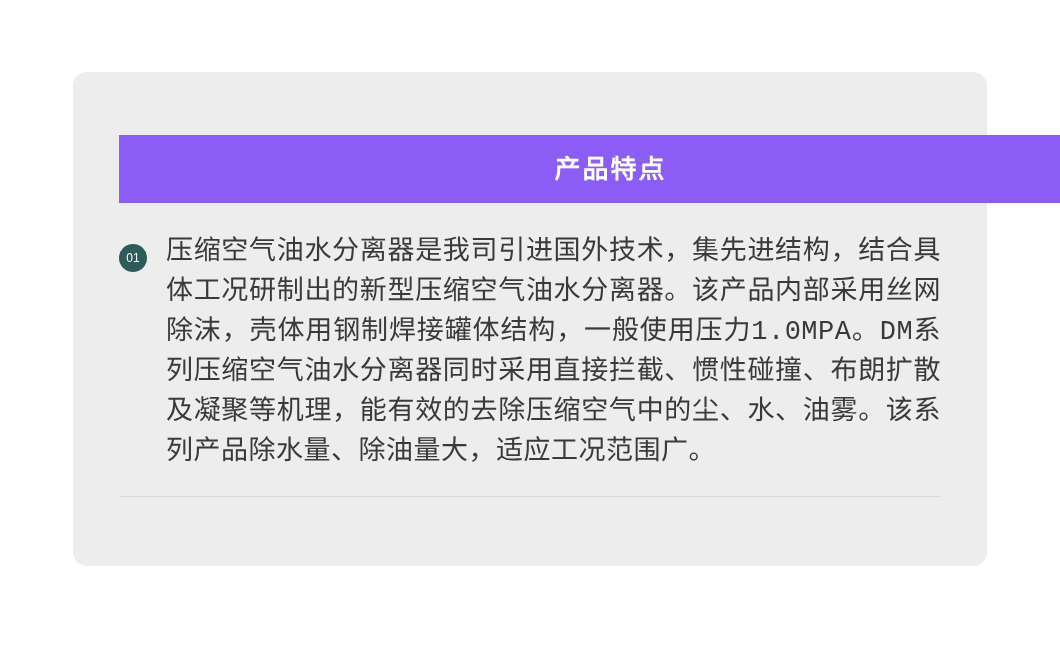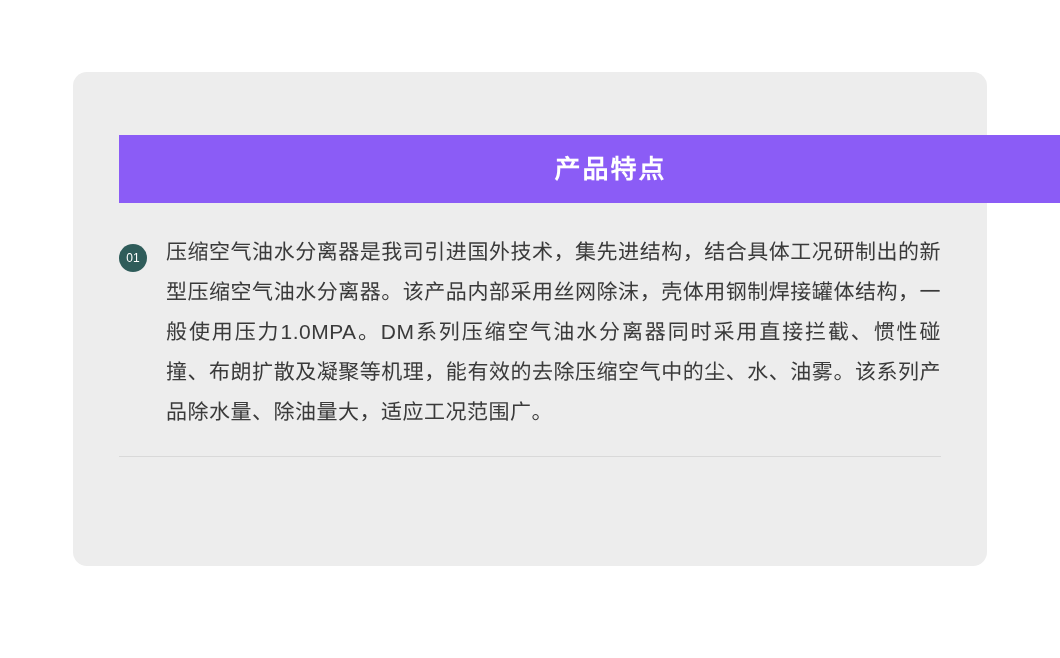--- a/index.html
+++ b/index.html
@@ -80,26 +80,26 @@
     display: flex;
     align-items: center;
     justify-content: center;
     margin-top: 12px;
     margin-right: 19px;
     box-sizing: border-box;
   }
 
   .item-text {
     flex: 1 1 auto;
-    font-size: 21px;
+    font-size: 27px;
     line-height: 40px;
     color: #3a3a3a;
     text-align: justify;
     letter-spacing: 0.5px;
-    font-family: Liberation Sans, sans-serif;
+    font-family: Liberation Mono, monospace;
   }
 </style>
 </head>
 <body>
 
 <div id="page">
 
   <div class="card">
 
     <div class="header-band">

